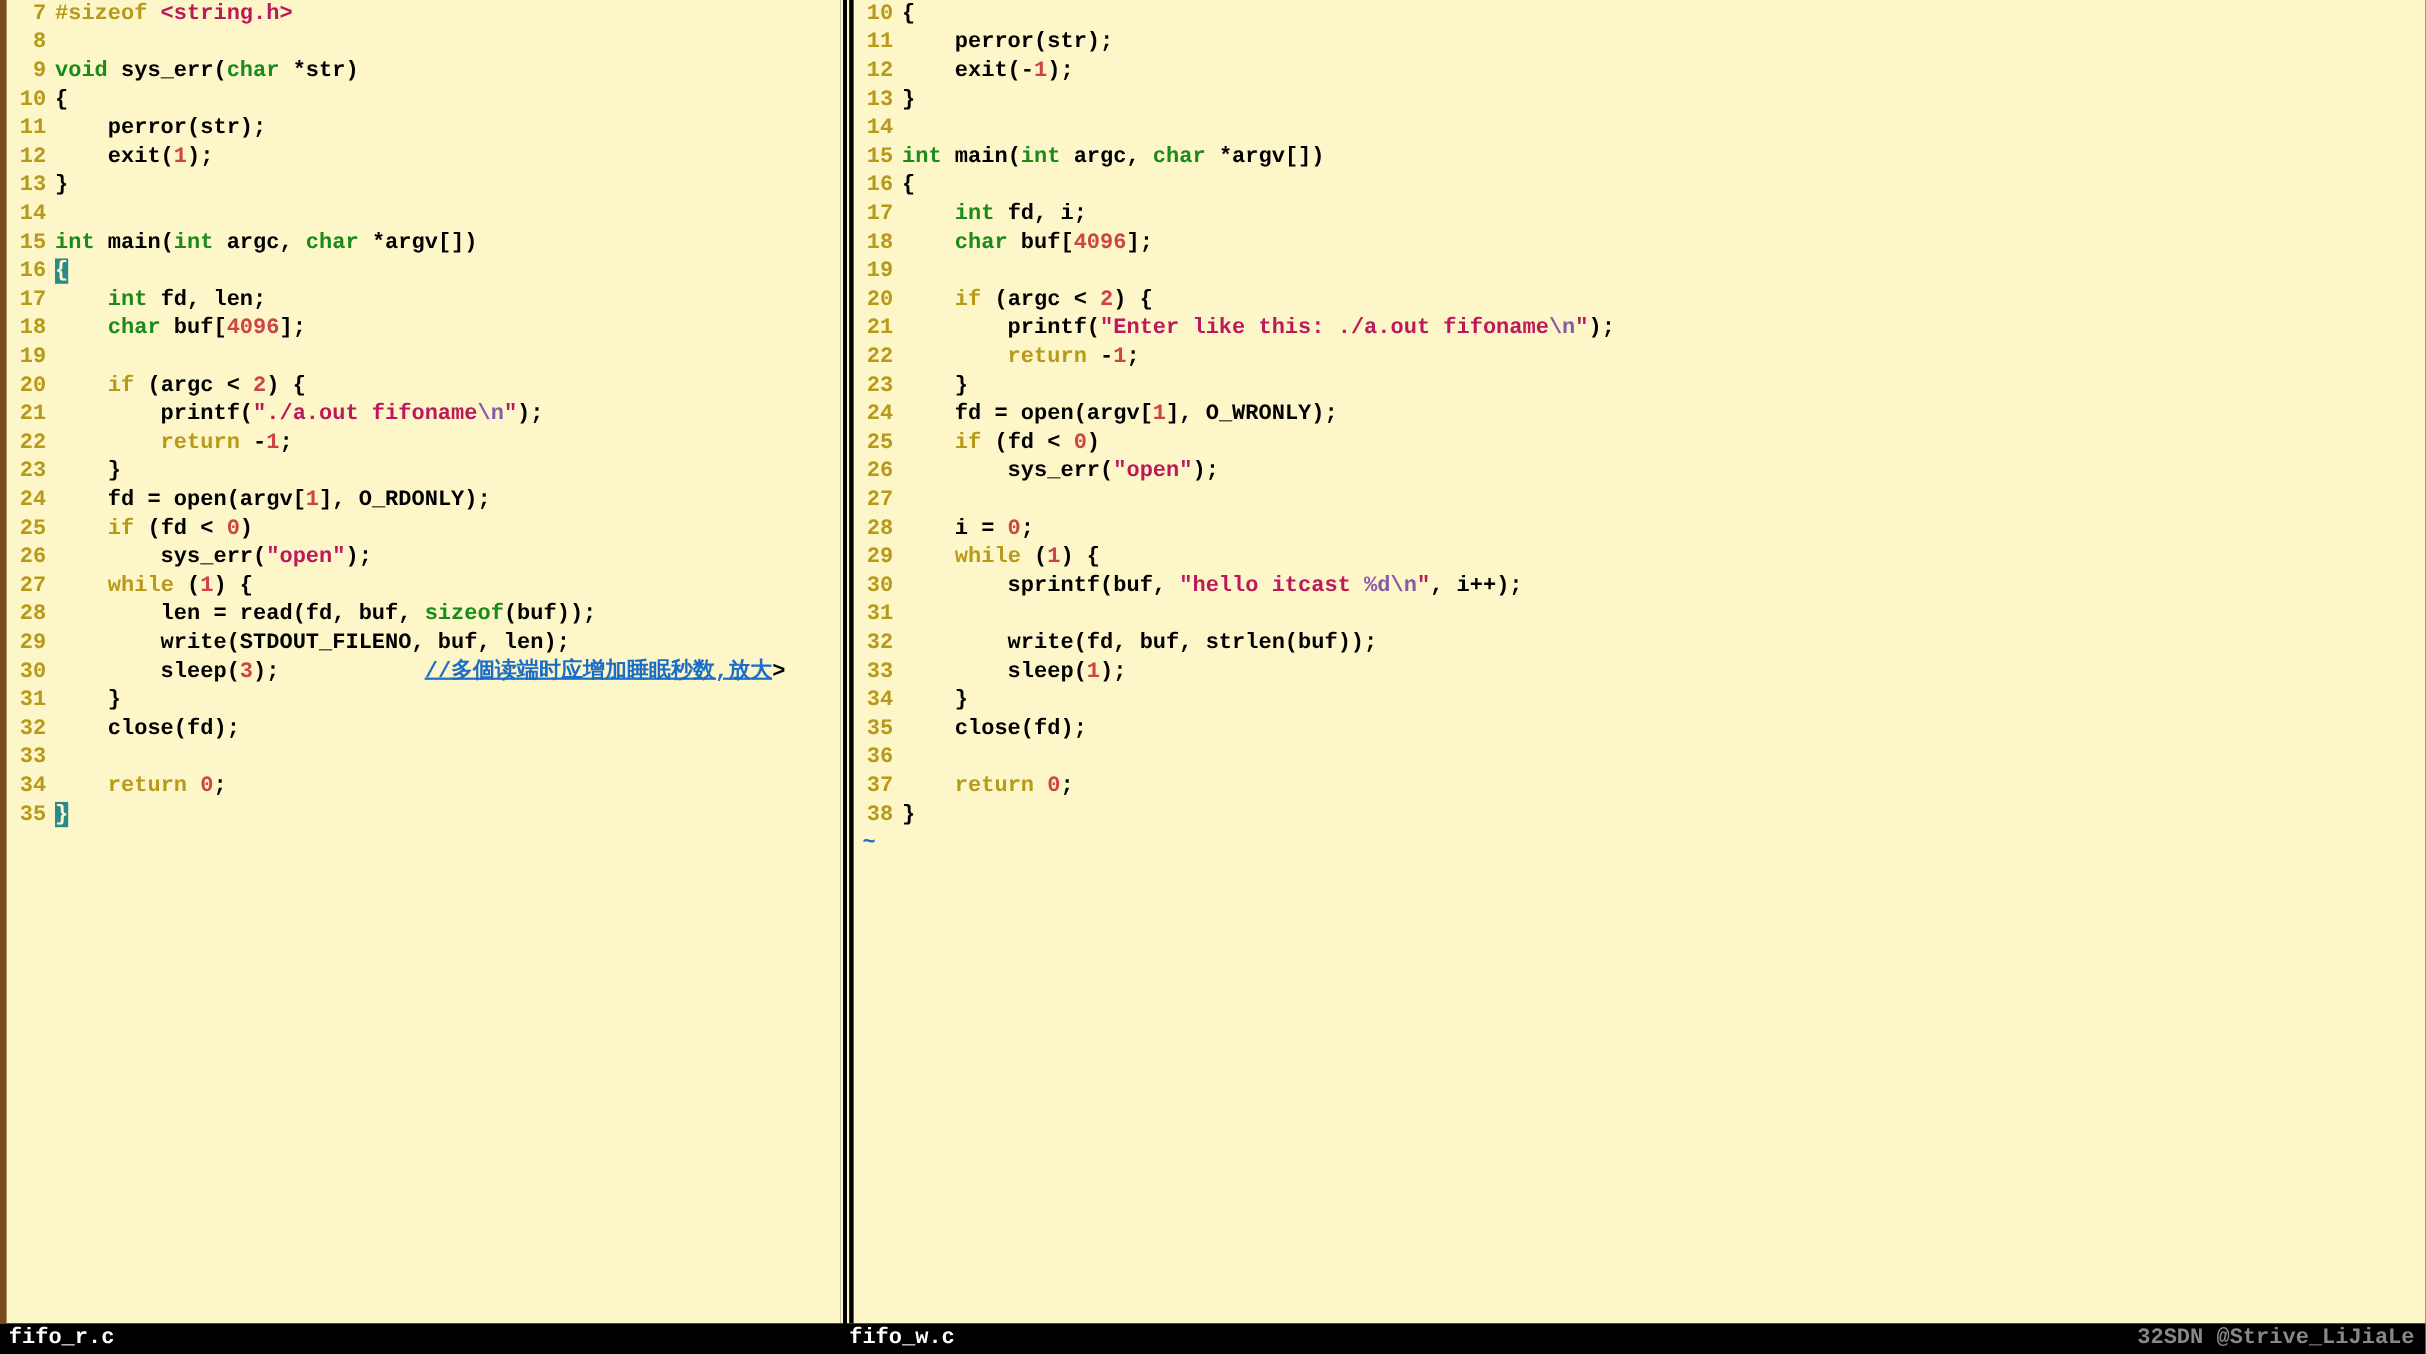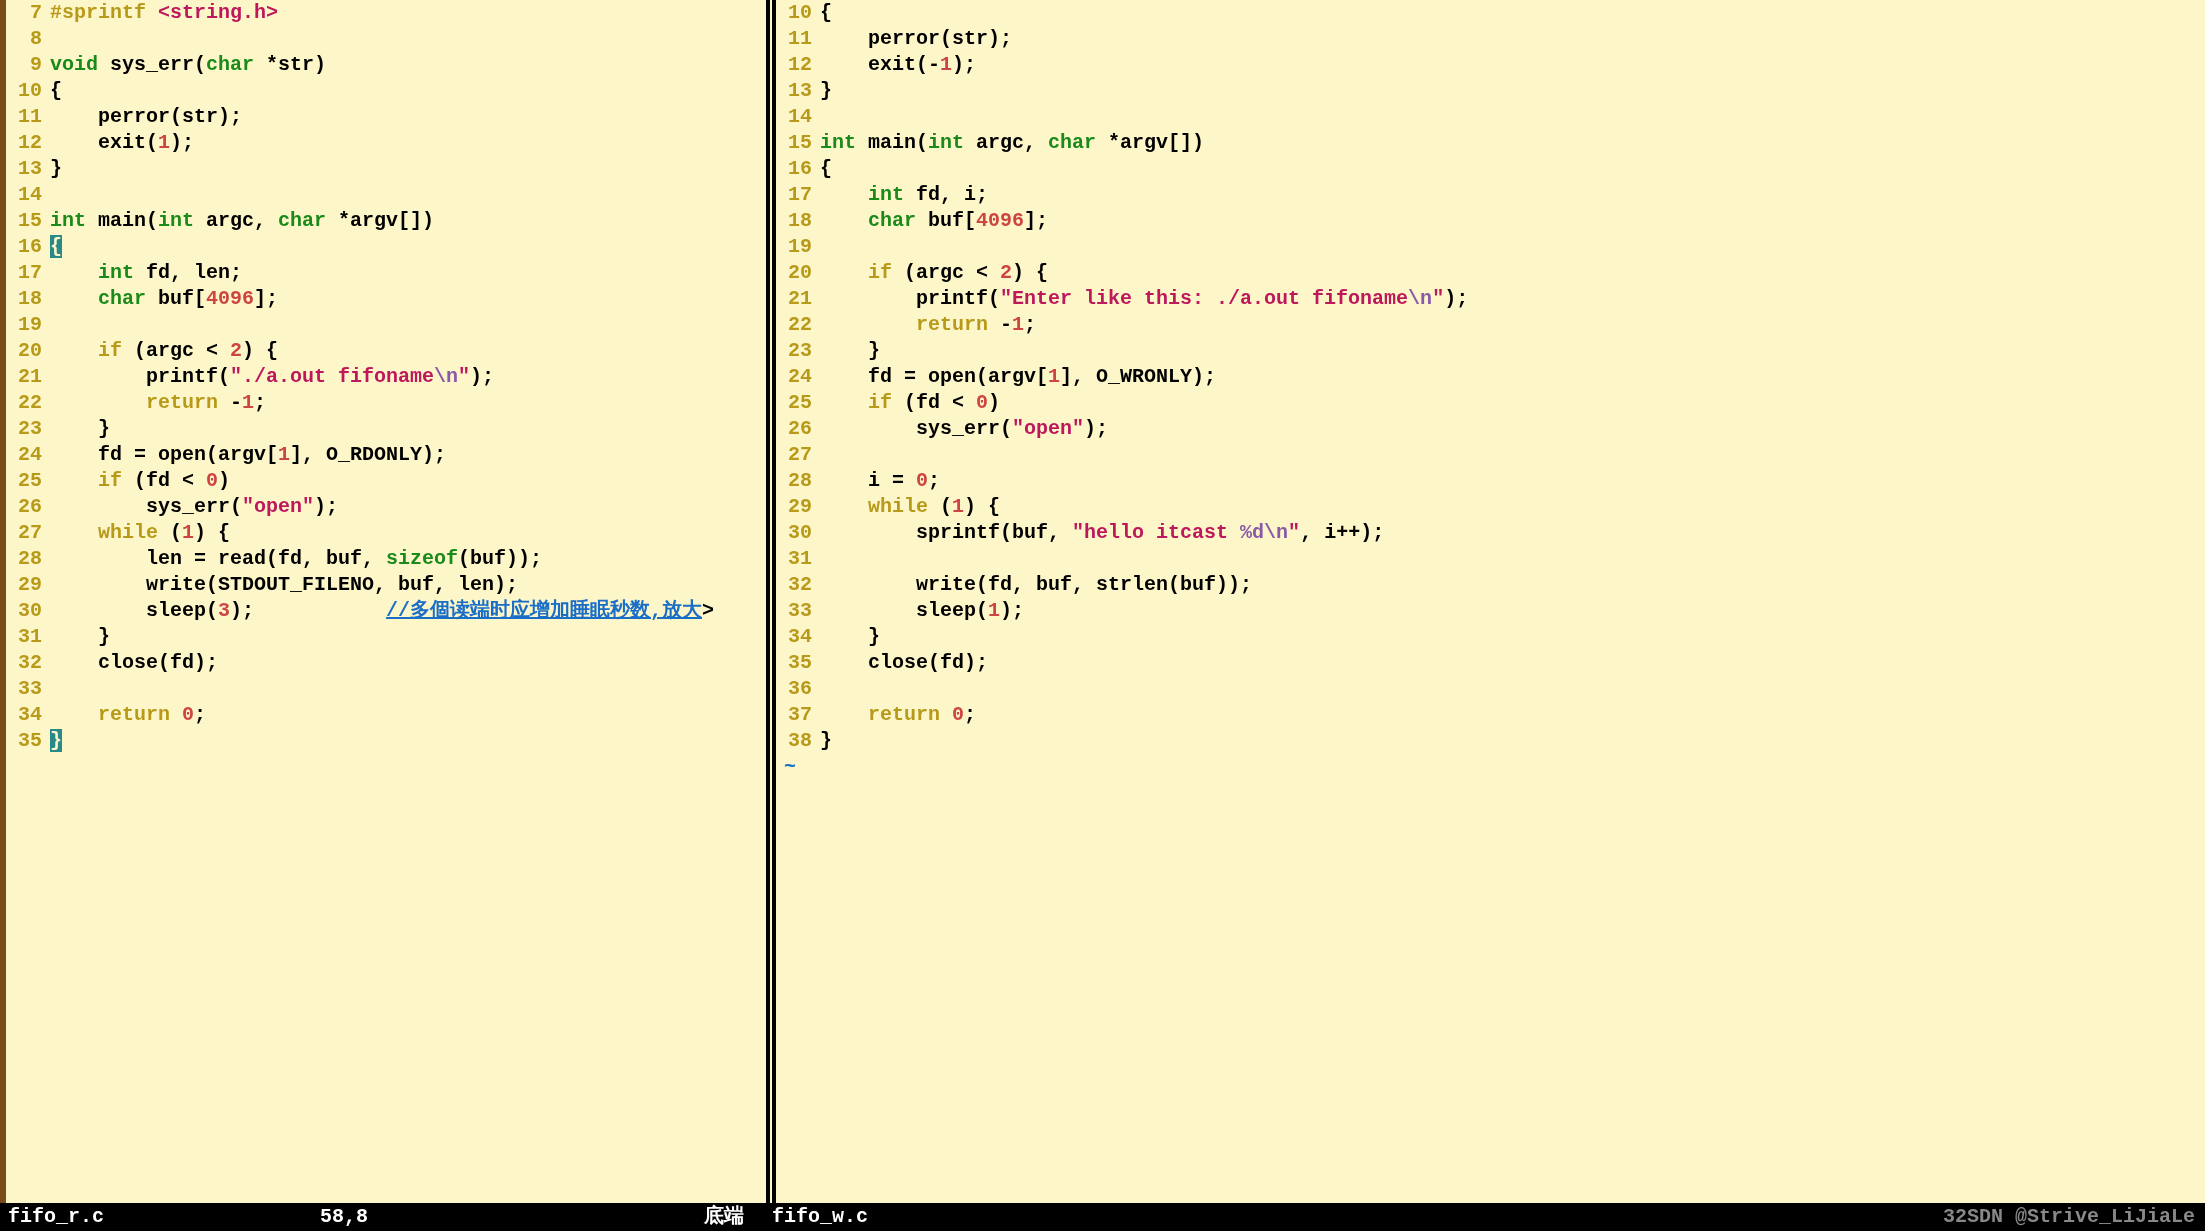--- a/index.html
+++ b/index.html
@@ -69,20 +69,21 @@
       height: 28px;
       background: #000;
       color: #fff;
       font-weight: bold;
       line-height: 28px;
     }
     .status-left {
       width: 764px;
       display: flex;
       padding-left: 8px;
+      flex-direction: column;
     }
     .status-right {
       flex: 1;
       display: flex;
       padding-left: 8px;
       gap: 40px;
     }
     .status-file { flex: 0 0 auto; }
     .status-pos { margin-left: auto; margin-right: 120px; }
     .status-mode { margin-left: auto; margin-right: 20px; }
@@ -90,21 +91,21 @@
     .trunc-marker {
       color: #000;
       background: #fdf6c8;
     }
   </style>
 </head>
 <body>
 
 <div class="editor-container">
   <div class="pane pane-left" id="left-pane">
-      <div class="line"><span class="lineno">7</span><span class="code"><span class="preproc-kw">#sprintf </span><span class="string">&lt;string.h&gt;</span></span></div>
+      <div class="line"><span class="lineno">7</span><span class="code"><span class="preproc-kw">#sizeof </span><span class="string">&lt;string.h&gt;</span></span></div>
       <div class="line"><span class="lineno">8</span><span class="code"></span></div>
       <div class="line"><span class="lineno">9</span><span class="code"><span class="kw-type">void</span><span class="ident"> sys_err(</span><span class="kw-type">char</span><span class="ident"> *str)</span></span></div>
       <div class="line"><span class="lineno">10</span><span class="code"><span class="ident">{</span></span></div>
       <div class="line"><span class="lineno">11</span><span class="code"><span class="ident">    perror(str);</span></span></div>
       <div class="line"><span class="lineno">12</span><span class="code"><span class="ident">    exit(</span><span class="number">1</span><span class="ident">);</span></span></div>
       <div class="line"><span class="lineno">13</span><span class="code"><span class="ident">}</span></span></div>
       <div class="line"><span class="lineno">14</span><span class="code"></span></div>
       <div class="line"><span class="lineno">15</span><span class="code"><span class="kw-type">int</span><span class="ident"> main(</span><span class="kw-type">int</span><span class="ident"> argc, </span><span class="kw-type">char</span><span class="ident"> *argv[])</span></span></div>
       <div class="line"><span class="lineno">16</span><span class="code"><span class="cursor">{</span></span></div>
       <div class="line"><span class="lineno">17</span><span class="code"><span class="ident">    </span><span class="kw-type">int</span><span class="ident"> fd, len;</span></span></div>

